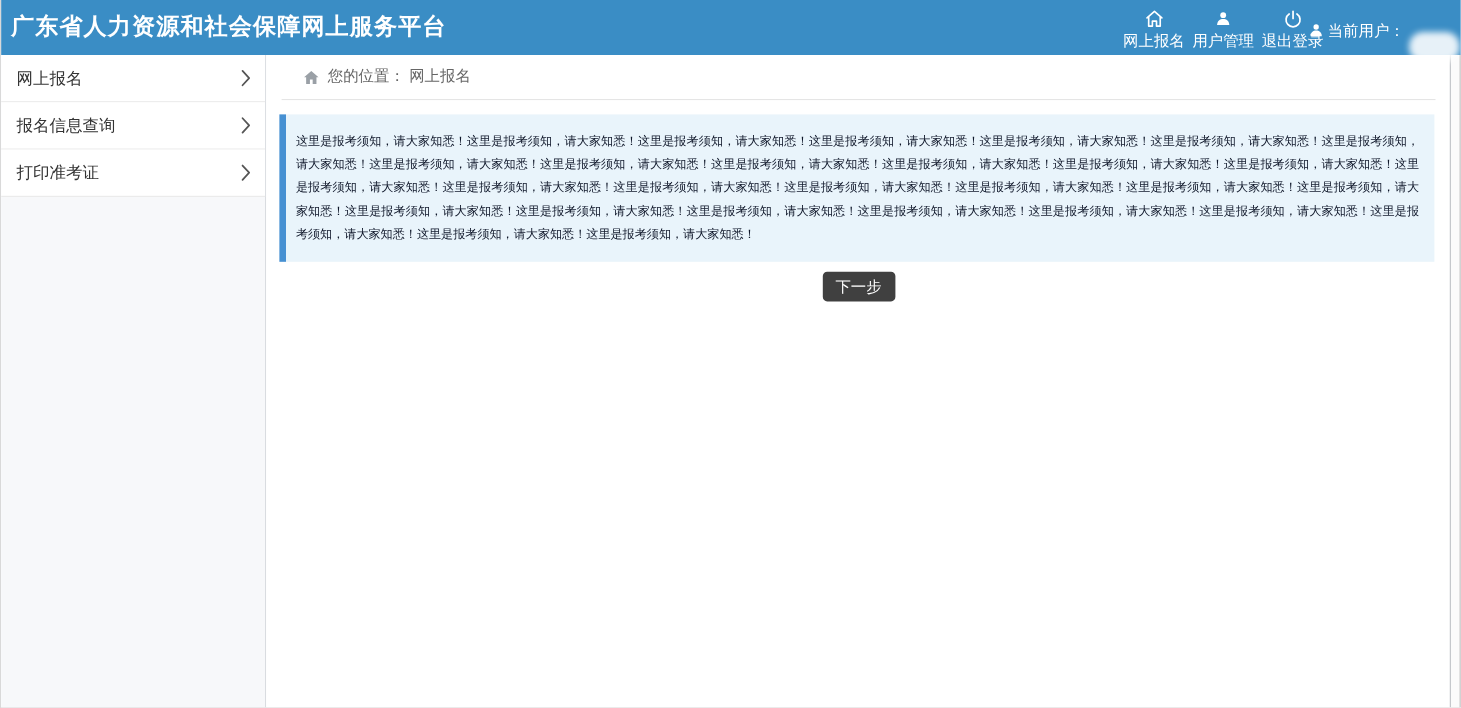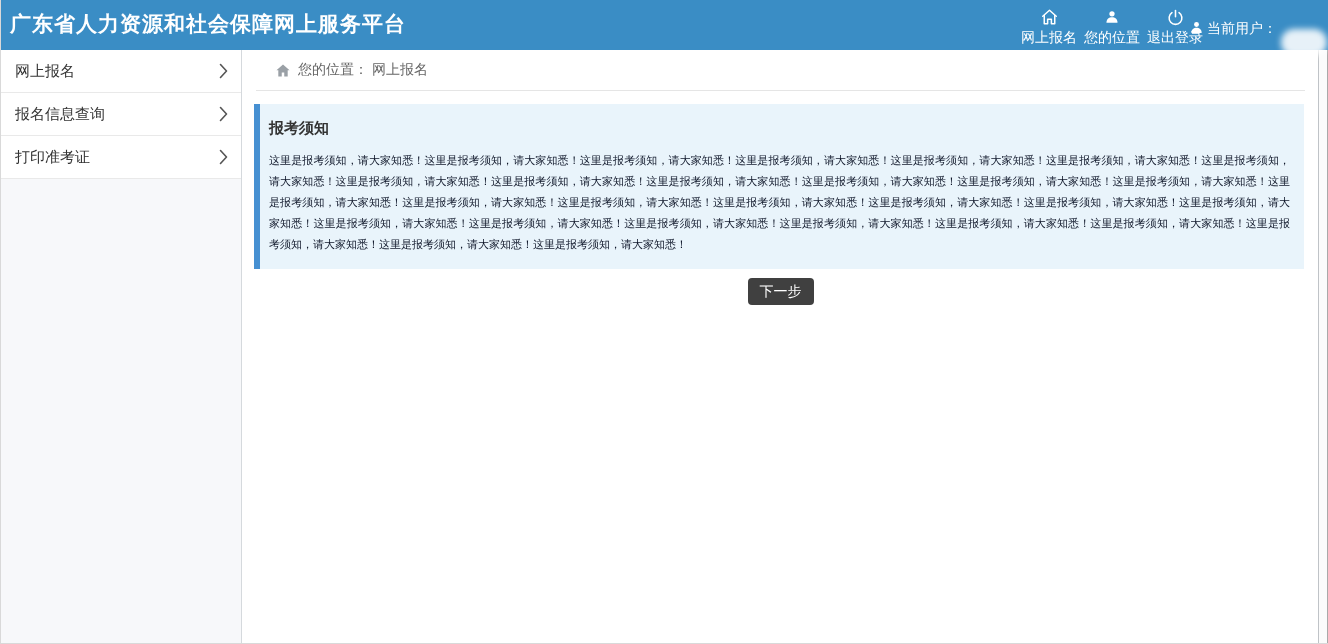--- a/index.html
+++ b/index.html
@@ -75,21 +75,21 @@
         <span class="nav-label">网上报名</span>
       </div>
 
       <div class="nav-col">
         <span class="nav-icon">
           <svg width="14" height="16" viewBox="0 0 24 24" fill="#ffffff">
             <circle cx="12" cy="6.5" r="4.5"></circle>
             <path d="M2.5 22 C2.5 15.5 7 12.5 12 12.5 C17 12.5 21.5 15.5 21.5 22 Z"></path>
           </svg>
         </span>
-        <span class="nav-label">您的位置</span>
+        <span class="nav-label">用户管理</span>
       </div>
 
       <div class="nav-col">
         <span class="nav-icon">
           <svg width="17" height="17" viewBox="0 0 24 24" fill="none" stroke="#ffffff" stroke-width="2.2" stroke-linecap="round">
             <path d="M7 5.2 A9 9 0 1 0 17 5.2"></path>
             <line x1="12" y1="2" x2="12" y2="11"></line>
           </svg>
         </span>
         <span class="nav-label">退出登录</span>
@@ -140,21 +140,20 @@
       <span>
         <svg width="16" height="15" viewBox="0 0 24 24" fill="#9aa0a6">
           <path d="M12 2.5 L22.5 11.5 H19.5 V21.5 H14 V15 H10 V21.5 H4.5 V11.5 H1.5 Z"></path>
         </svg>
       </span>
       <span class="breadcrumb-text">您的位置：</span>
       <span class="breadcrumb-text" style="margin-left:-3px;">网上报名</span>
     </div>
 
     <div class="notice">
-      <div class="notice-heading">报考须知</div>
       <div class="notice-body">这里是报考须知，请大家知悉！这里是报考须知，请大家知悉！这里是报考须知，请大家知悉！这里是报考须知，请大家知悉！这里是报考须知，请大家知悉！这里是报考须知，请大家知悉！这里是报考须知，请大家知悉！这里是报考须知，请大家知悉！这里是报考须知，请大家知悉！这里是报考须知，请大家知悉！这里是报考须知，请大家知悉！这里是报考须知，请大家知悉！这里是报考须知，请大家知悉！这里是报考须知，请大家知悉！这里是报考须知，请大家知悉！这里是报考须知，请大家知悉！这里是报考须知，请大家知悉！这里是报考须知，请大家知悉！这里是报考须知，请大家知悉！这里是报考须知，请大家知悉！这里是报考须知，请大家知悉！这里是报考须知，请大家知悉！这里是报考须知，请大家知悉！这里是报考须知，请大家知悉！这里是报考须知，请大家知悉！这里是报考须知，请大家知悉！这里是报考须知，请大家知悉！这里是报考须知，请大家知悉！这里是报考须知，请大家知悉！</div>
     </div>
 
     <div class="btn-row">
       <button class="next-btn">下一步</button>
     </div>
   </div>
 
   <div class="scrollbar-track"></div>
 

